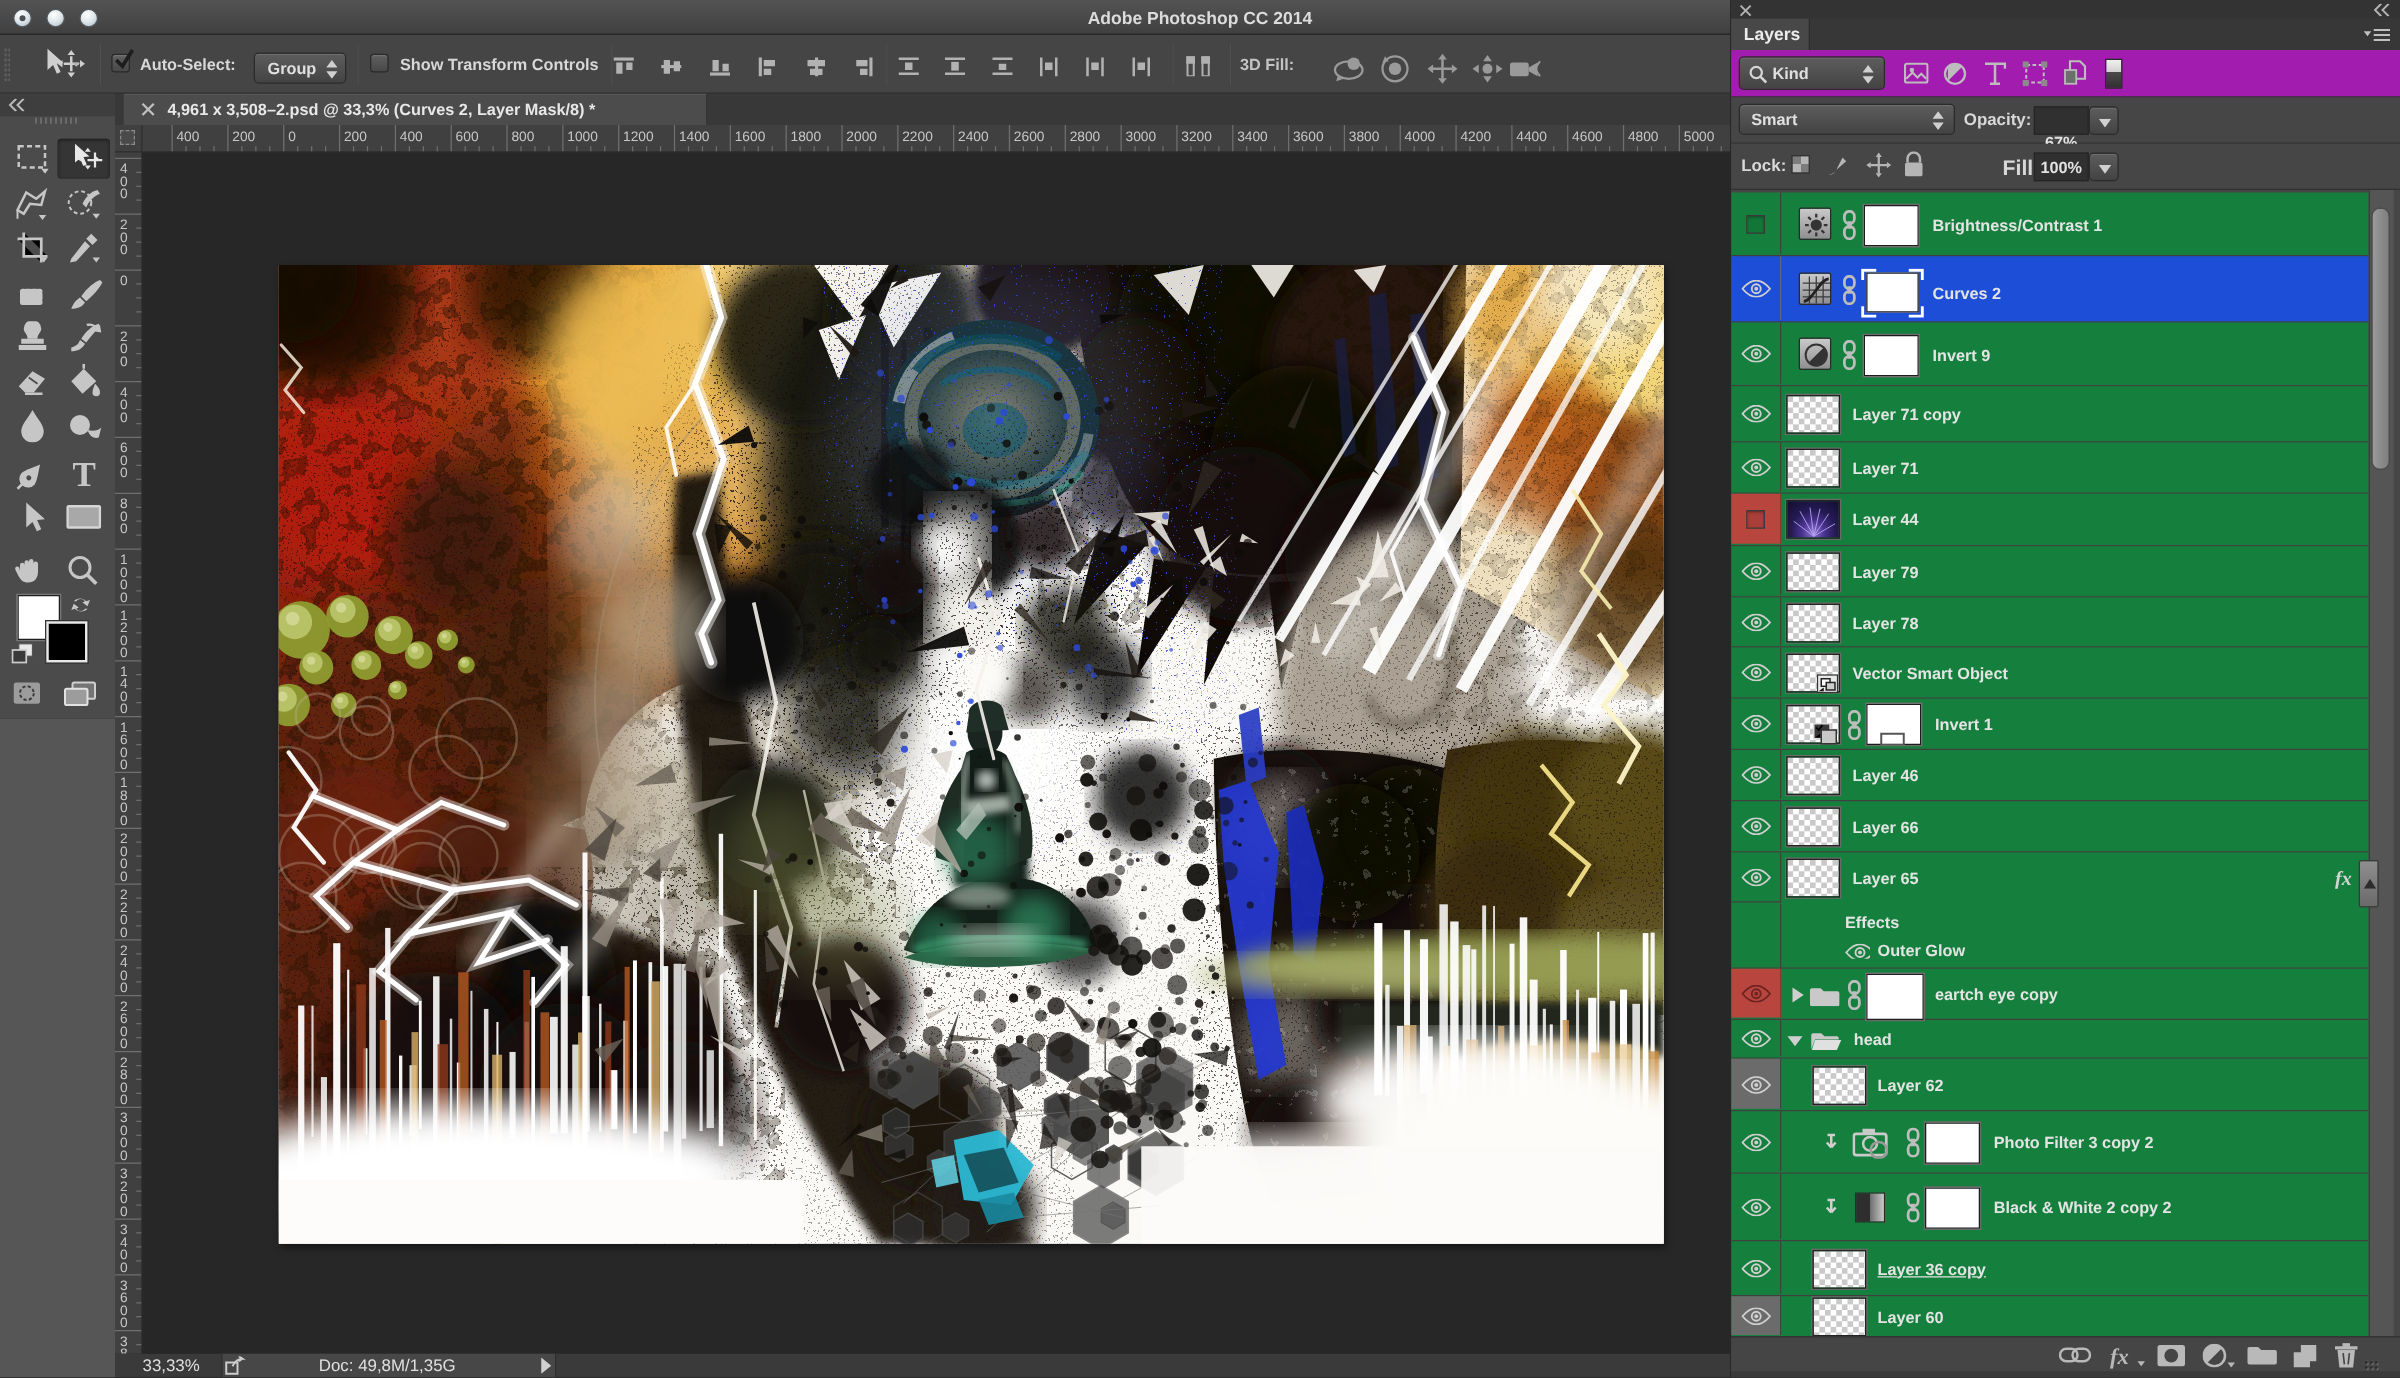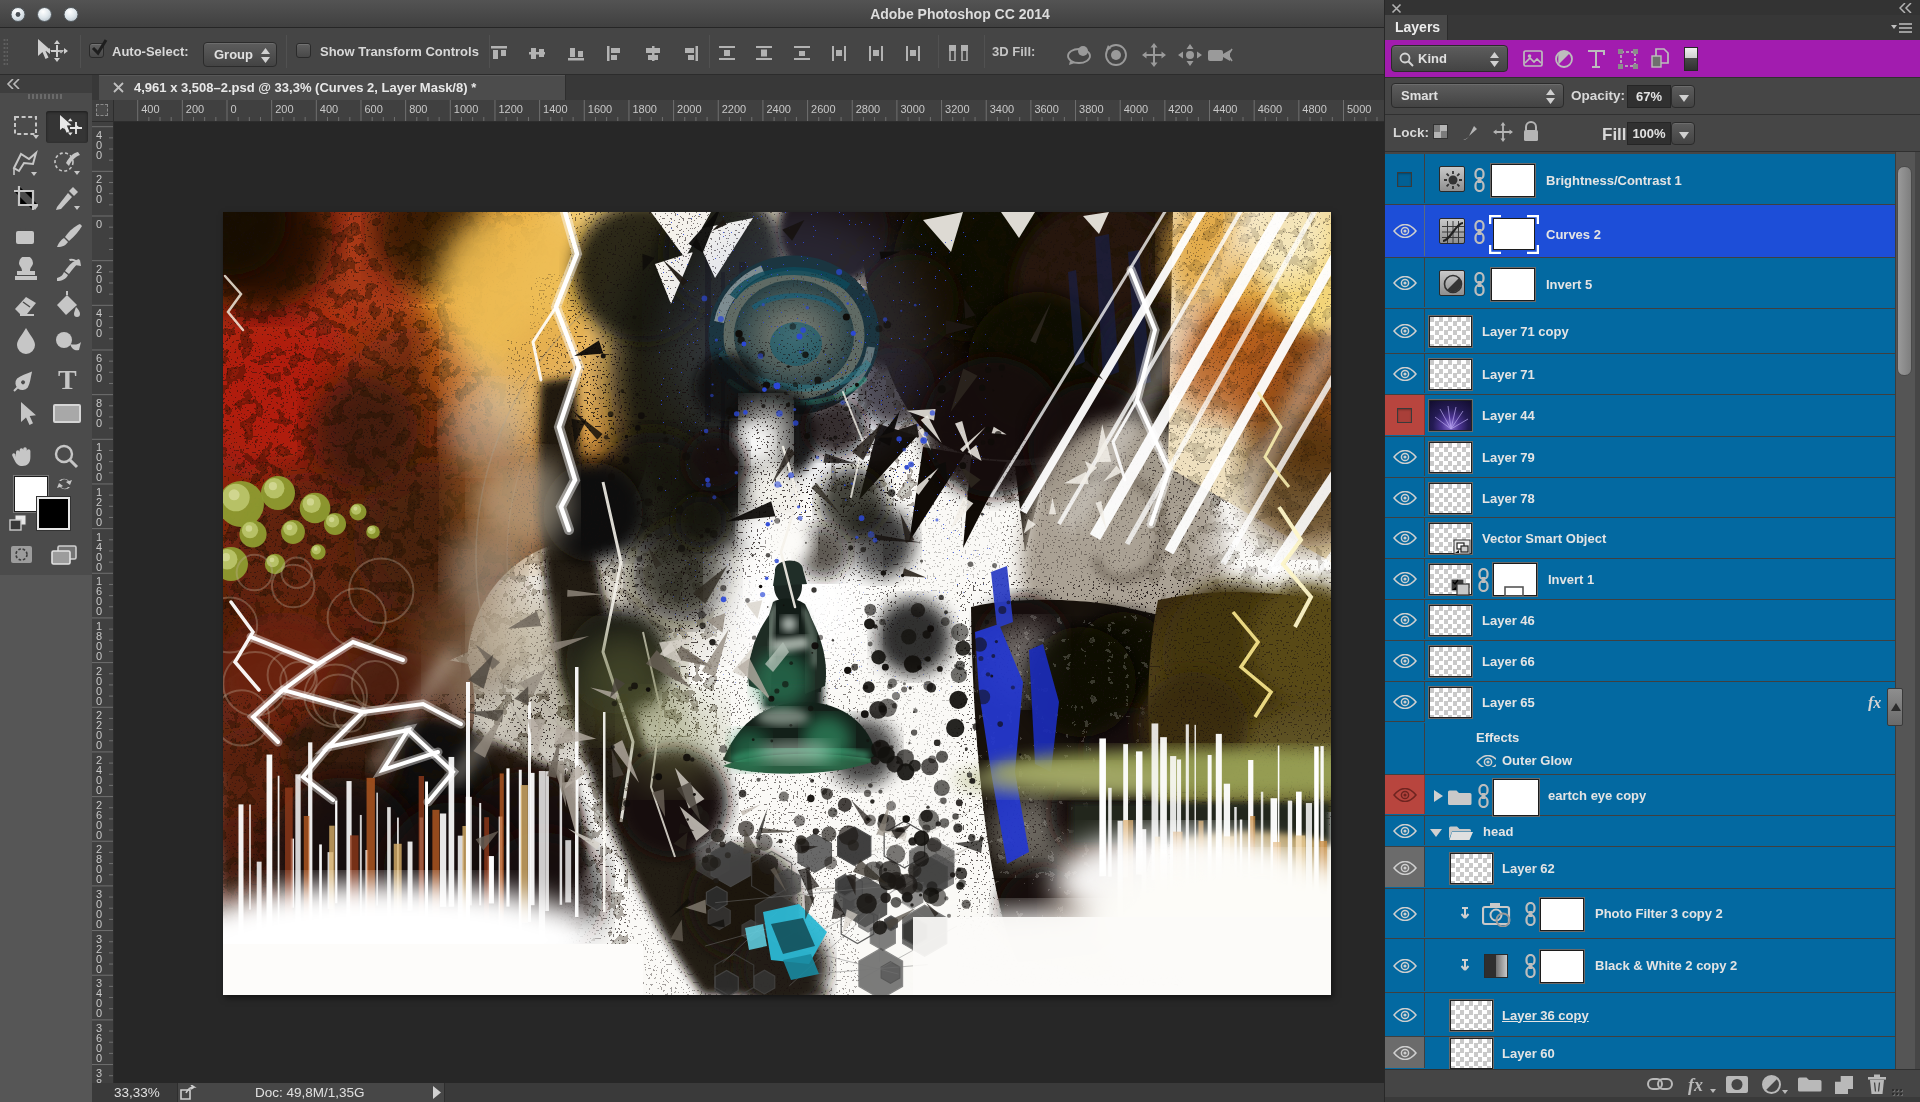--- a/index.html
+++ b/index.html
@@ -3,21 +3,21 @@
 <style>
 *{margin:0;padding:0;box-sizing:border-box}
 html,body{width:1920px;height:1102px;overflow:hidden;background:#272727;font-family:"Liberation Sans",sans-serif;}
 .abs{position:absolute}
 #stage{position:relative;width:1920px;height:1102px}
 .txt{color:#d8d8d8;font-size:13px;font-weight:bold;white-space:nowrap}
 .sep{width:1px;background:#383838;border-right:1px solid #515151}
 .cb{width:15px;height:15px;border-radius:3px;background:linear-gradient(#606060,#484848);border:1px solid #2a2a2a;box-shadow:inset 0 1px 0 rgba(255,255,255,.12)}
 .ddl{border-radius:4px;background:linear-gradient(#5d5d5d,#434343);border:1px solid #2b2b2b;box-shadow:inset 0 1px 0 rgba(255,255,255,.1);color:#e0e0e0;font-size:13px;font-weight:bold}
 .vbox{background:#303030;border:1px solid #252525;color:#e2e2e2;font-size:13px;font-weight:bold;text-align:center}
-.row{position:absolute;left:0;width:510px;border-bottom:1px solid #404040;background:#0369a1}
+.row{position:absolute;left:0;width:510px;border-bottom:1px solid #404040;background:#15803d}
 .lname{position:absolute;color:#e4e4e4;font-size:13px;font-weight:bold;white-space:nowrap}
 .eyecell{position:absolute;left:0;top:0;bottom:1px;width:40px;border-right:1px solid #404040}
 </style></head>
 <body>
 <div id="stage">
 
 <div class="abs" style="left:0;top:0;width:1920px;height:28px;background:linear-gradient(#535353,#404040);border-bottom:1px solid #262626">
   <div class="abs" style="left:0;right:0;top:6px;text-align:center;color:#dcdcdc;font-size:14px;font-weight:bold">Adobe Photoshop CC 2014</div>
   <svg class="abs" style="left:8px;top:6px" width="75" height="17">
     <defs>
@@ -1734,21 +1734,21 @@
     <div class="abs" style="left:299px;top:7px;width:14px;height:24px;background:linear-gradient(#f0f0f0,#d0d0d0 45%,#4a4a4a 45%,#303030);border:1px solid #282828"></div>
   </div>
   <div class="abs" style="left:0;top:78px;width:536px;height:37px;background:#464646;border-bottom:1px solid #303030">
     <div class="ddl abs" style="left:6px;top:5px;width:173px;height:25px">
       <span style="position:absolute;left:9px;top:4px">Smart</span>
       <svg style="position:absolute;right:8px;top:5px" width="9" height="15">
             <path d="M4.5 0 L9 6 H0 Z M4.5 15 L0 9 H9 Z" fill="#d0d0d0"></path>
           </svg>
     </div>
     <div class="txt abs" style="left:186px;top:10px;font-size:13.5px">Opacity:</div>
-    <div class="vbox abs" style="left:242px;top:7px;width:44px;height:23px;padding-top:3px">67%</div>
+    <div class="vbox abs" style="left:242px;top:7px;width:44px;height:23px;padding-top:20px">67%</div>
     <div class="ddl abs" style="left:286px;top:7px;width:24px;height:23px">
           <svg style="position:absolute;left:7px;top:9px" width="10" height="7">
             <path d="M0 0 h10 l-5 7 Z" fill="#d0d0d0"></path>
           </svg>
         </div>
   </div>
   <div class="abs" style="left:0;top:115px;width:536px;height:37px;background:#464646;border-bottom:1px solid #303030">
     <div class="txt abs" style="left:8px;top:10px;font-size:13.5px">Lock:</div>
     <div class="abs" style="left:48px;top:9px;width:15px;height:15px;background:conic-gradient(#b5b5b5 25%,#7c7c7c 25% 50%,#b5b5b5 50% 75%,#7c7c7c 75%);border:1px solid #333"></div>
     <svg class="abs" style="left:76px;top:8px" width="22" height="20">
@@ -1837,21 +1837,21 @@
               <circle cx="10" cy="10" r="8.5" fill="none" stroke="#333" stroke-width="1.6"></circle>
               <path d="M4 16 L16 4 A8.5 8.5 0 0 0 4 16 Z" fill="#333" transform="rotate(180 10 10)"></path>
             </svg>
           </div>
           <svg class="abs" style="left:88px;top:14px" width="13" height="24">
             <rect x="2.5" y="1" width="8" height="10" rx="4" fill="none" stroke="#bdbdbd" stroke-width="2.2"></rect>
             <rect x="2.5" y="13" width="8" height="10" rx="4" fill="none" stroke="#bdbdbd" stroke-width="2.2"></rect>
             <rect x="4.8" y="9" width="3.4" height="6" fill="#bdbdbd"></rect>
           </svg>
           <div class="abs" style="left:106px;top:10px;width:44px;height:33px;background:#fff;border:1px solid #1c1c1c;box-shadow:0 0 0 1px #6a6a6a"></div>
-          <div class="lname" style="left:161px;top:19px">Invert 5</div>
+          <div class="lname" style="left:161px;top:19px">Invert 9</div>
         </div>
         <div class="row" style="top:157px;height:45px;padding-left:24px;">
           <div class="eyecell">
             <svg class="abs" style="left:8px;top:15px" width="24" height="14">
               <path d="M1 7 C5 2.2 9 0.5 12 0.5 C15 0.5 19 2.2 23 7 C19 11.8 15 13.5 12 13.5 C9 13.5 5 11.8 1 7 Z" fill="none" stroke="#cfcfcf" stroke-width="1.5"></path>
               <circle cx="12" cy="7" r="3.6" fill="none" stroke="#cfcfcf" stroke-width="1.5"></circle>
               <circle cx="12" cy="7" r="1.6" fill="#cfcfcf"></circle>
             </svg>
           </div>
           <div class="abs" style="left:44px;top:7px;width:43px;height:31px;border:1px solid #222;background:conic-gradient(#ffffff 25%,#c9c9c9 25% 50%,#ffffff 50% 75%,#c9c9c9 75%);background-size:9px 9px;box-shadow:0 0 0 1px #6a6a6a"></div>

